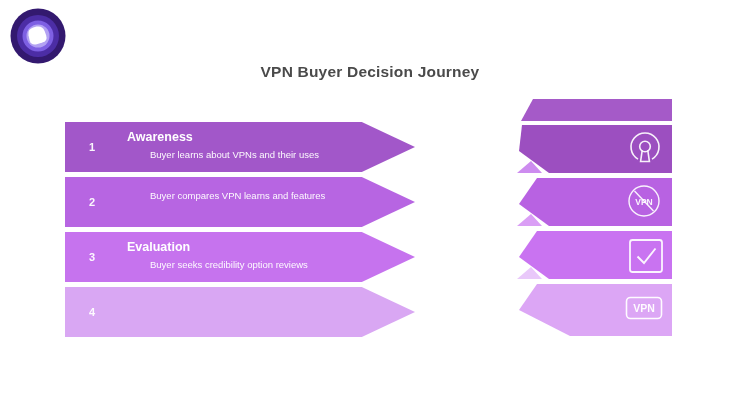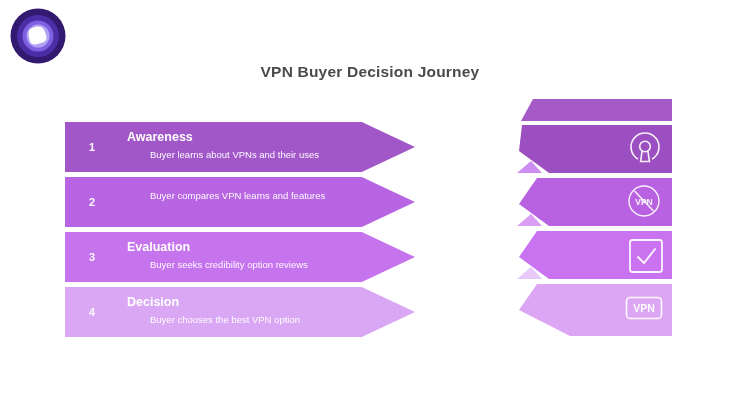--- a/index.html
+++ b/index.html
@@ -64,24 +64,20 @@
   </div>
   <div class="arrow arrow-2">
     <span class="num">3</span>
     <div class="txt">
       <div class="ttl">Evaluation</div>
       <div class="dsc">Buyer seeks credibility option reviews</div>
     </div>
   </div>
   <div class="arrow arrow-3">
     <span class="num">4</span>
-    <div class="txt">
-      <div class="ttl">Decision</div>
-      <div class="dsc">Buyer chooses the best VPN option</div>
-    </div>
   </div>
 
   <svg id="ribbon" viewBox="505 95 175 245">
 
     <path d="M531,161 L517,173 L542,173 Z" fill="#cd8cef"></path>
     <path d="M531,214 L517,226 L542,226 Z" fill="#da9ef5"></path>
     <path d="M531,267 L517,279 L542,279 Z" fill="#e9c8fa"></path>
 
     <path d="M533,99 L672,99 L672,121 L521,121 Z" fill="#a55ac8"></path>
 

